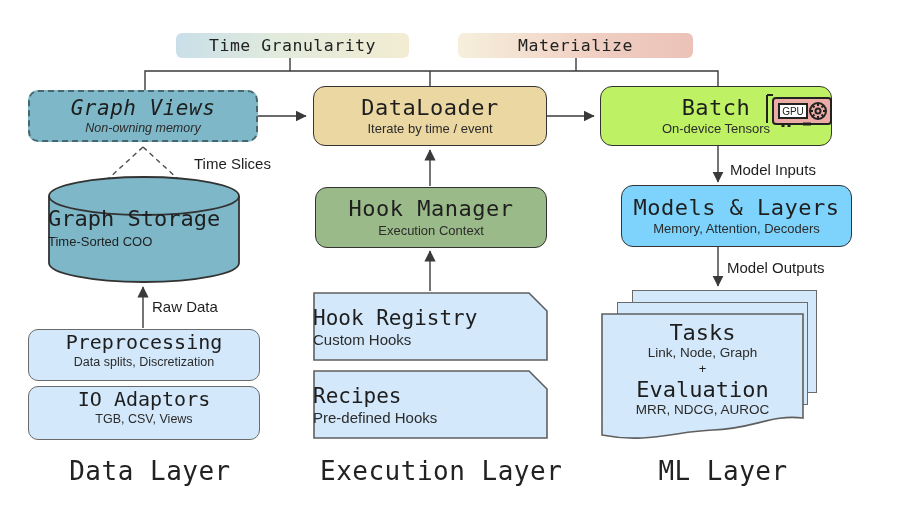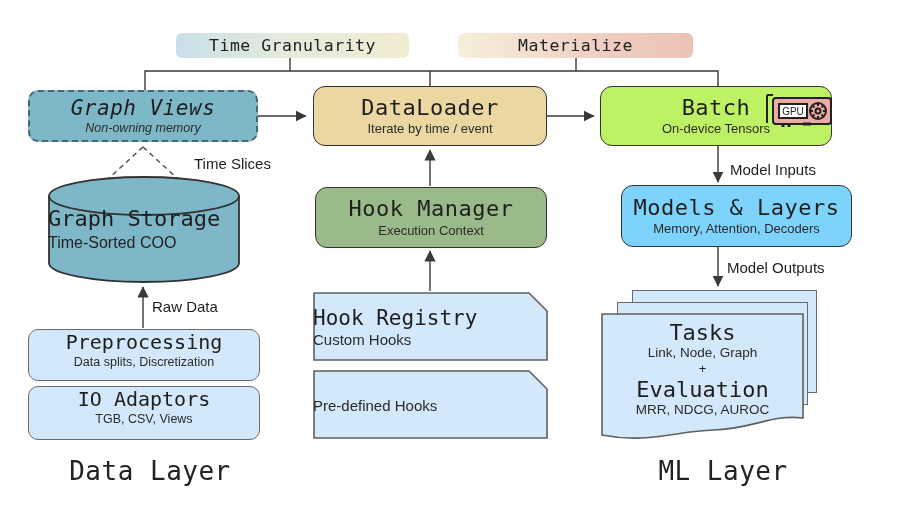--- a/index.html
+++ b/index.html
@@ -44,21 +44,21 @@
 
   
   .noteText{position:absolute;width:234px;display:flex;flex-direction:column;align-items:flex-start;justify-content:center;
             pointer-events:none;}
   .noteText .t{font-size:21px;white-space:nowrap;}
   .noteText .s{font-family:"Liberation Sans",sans-serif;font-size:15px;color:#2b2b2b;margin-top:1px;white-space:nowrap;}
 
   
   .cylText{position:absolute;left:48px;top:206px;width:192px;text-align:left;pointer-events:none;}
   .cylText .t{font-size:22px;white-space:nowrap;}
-  .cylText .s{font-family:"Liberation Sans",sans-serif;font-size:16px;color:#222;margin-top:3px;white-space:nowrap;}
+  .cylText .s{font-family:"Liberation Sans",sans-serif;font-size:13px;color:#222;margin-top:3px;white-space:nowrap;}
 
   
   .page{position:absolute;background:#d3e8fa;border:1.5px solid #6a6a6a;box-sizing:border-box;}
   .pageText{position:absolute;left:602px;top:320px;width:201px;text-align:center;pointer-events:none;}
   .pageText .t{font-size:22px;white-space:nowrap;}
   .pageText .s{font-family:"Liberation Sans",sans-serif;font-size:13.5px;color:#2b2b2b;white-space:nowrap;}
   .pageText .plus{font-family:"Liberation Sans",sans-serif;font-size:13px;margin:1px 0;}
 
   
   .edgeLabel{position:absolute;font-family:"Liberation Sans",sans-serif;font-size:15px;color:#1e1e1e;white-space:nowrap;}
@@ -168,20 +168,21 @@
   </svg>
   <div class="noteText" style="left:313px;top:296px;height:62px;">
     <div class="t">Hook Registry</div>
     <div class="s">Custom Hooks</div>
   </div>
 
   <svg class="abs" style="left:313px;top:370px;" width="236" height="70" viewBox="0 0 236 70">
     <path d="M1,1 H216 L234,19 V68 H1 Z" fill="#d3e8fa" stroke="#5f5f5f" stroke-width="1.6"></path>
   </svg>
   <div class="noteText" style="left:313px;top:374px;height:62px;">
+    <div class="t">Recipes</div>
     <div class="s">Pre-defined Hooks</div>
   </div>
 
   <div class="page" style="left:632px;top:290px;width:185px;height:103px;"></div>
   <div class="page" style="left:617px;top:302px;width:191px;height:103px;"></div>
   <svg class="abs" style="left:601px;top:313px;" width="205" height="132" viewBox="0 0 205 132">
     <path d="M202,1 L202,105 C170,101 152,116 112,117 C76,118 46,131 1,122 L1,1 Z" fill="#d3e8fa" stroke="#5f5f5f" stroke-width="1.6"></path>
   </svg>
   <div class="pageText">
     <div class="t">Tasks</div>
@@ -190,15 +191,16 @@
     <div class="t">Evaluation</div>
     <div class="s">MRR, NDCG, AUROC</div>
   </div>
 
   <div class="edgeLabel" style="left:194px;top:155px;">Time Slices</div>
   <div class="edgeLabel" style="left:152px;top:298px;">Raw Data</div>
   <div class="edgeLabel" style="left:730px;top:161px;">Model Inputs</div>
   <div class="edgeLabel" style="left:727px;top:259px;">Model Outputs</div>
 
   <div class="layerLabel" style="left:60px;width:180px;">Data Layer</div>
+  <div class="layerLabel" style="left:320px;width:220px;">Execution Layer</div>
   <div class="layerLabel" style="left:633px;width:180px;">ML Layer</div>
 
 </div>
 
 </body></html>

